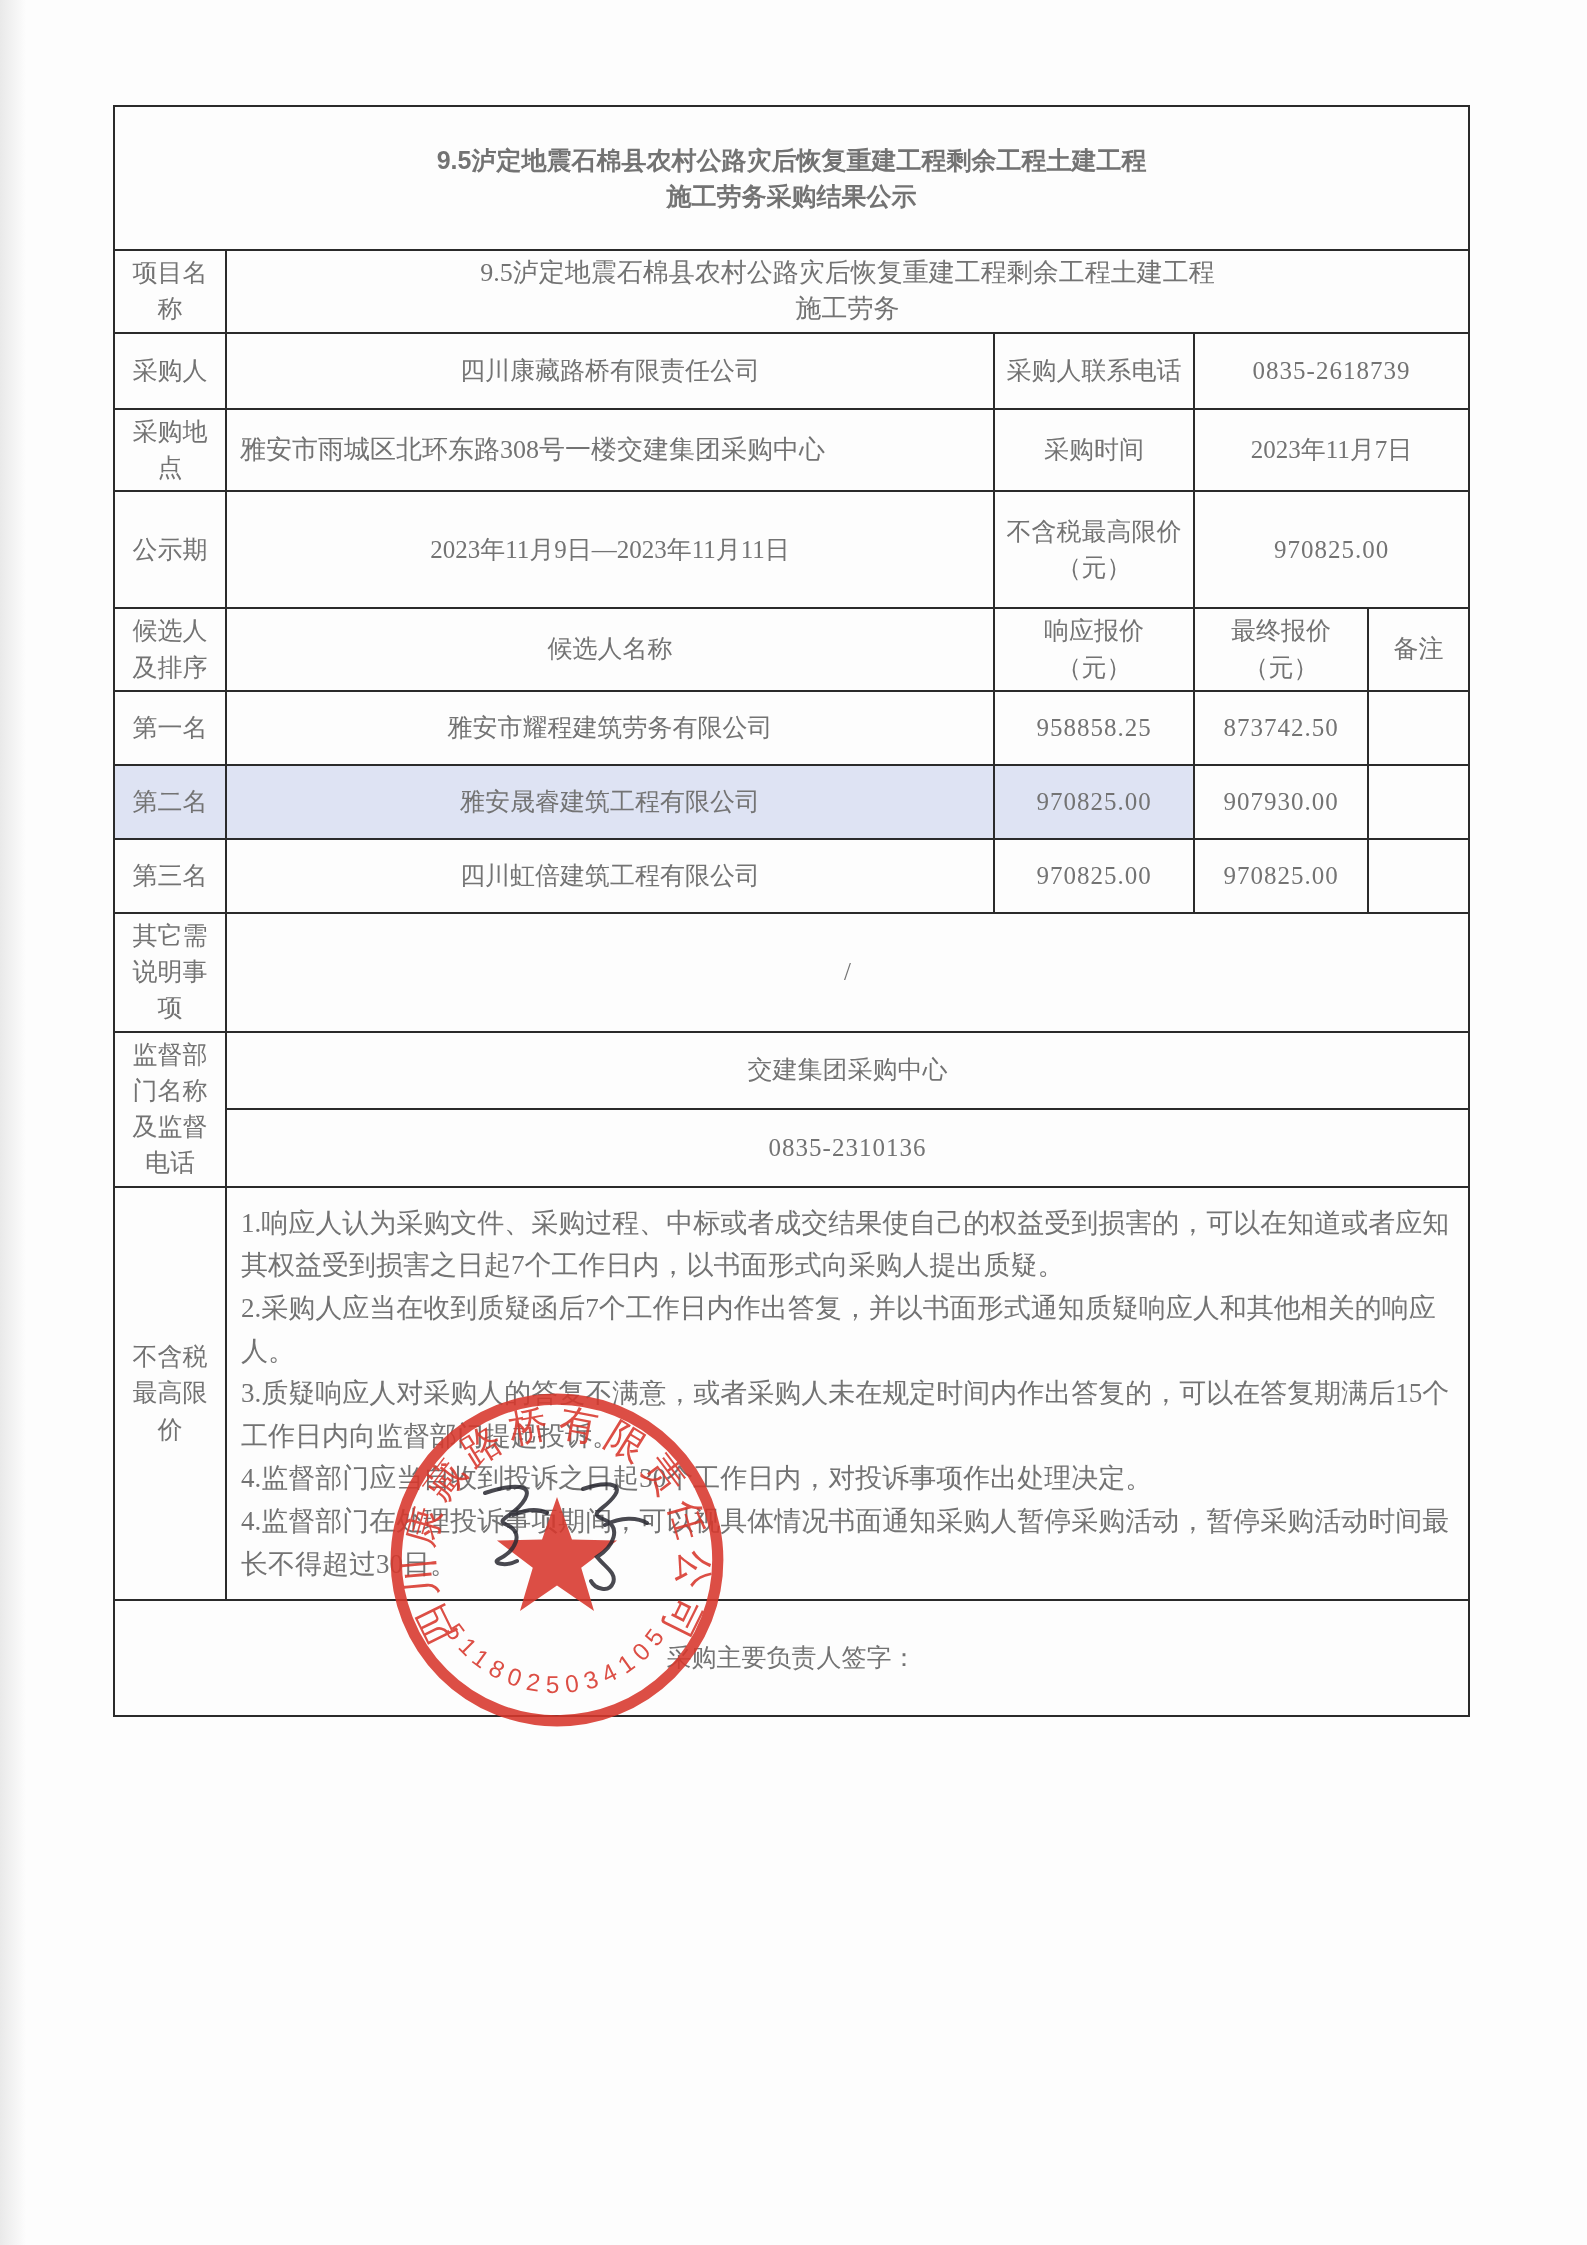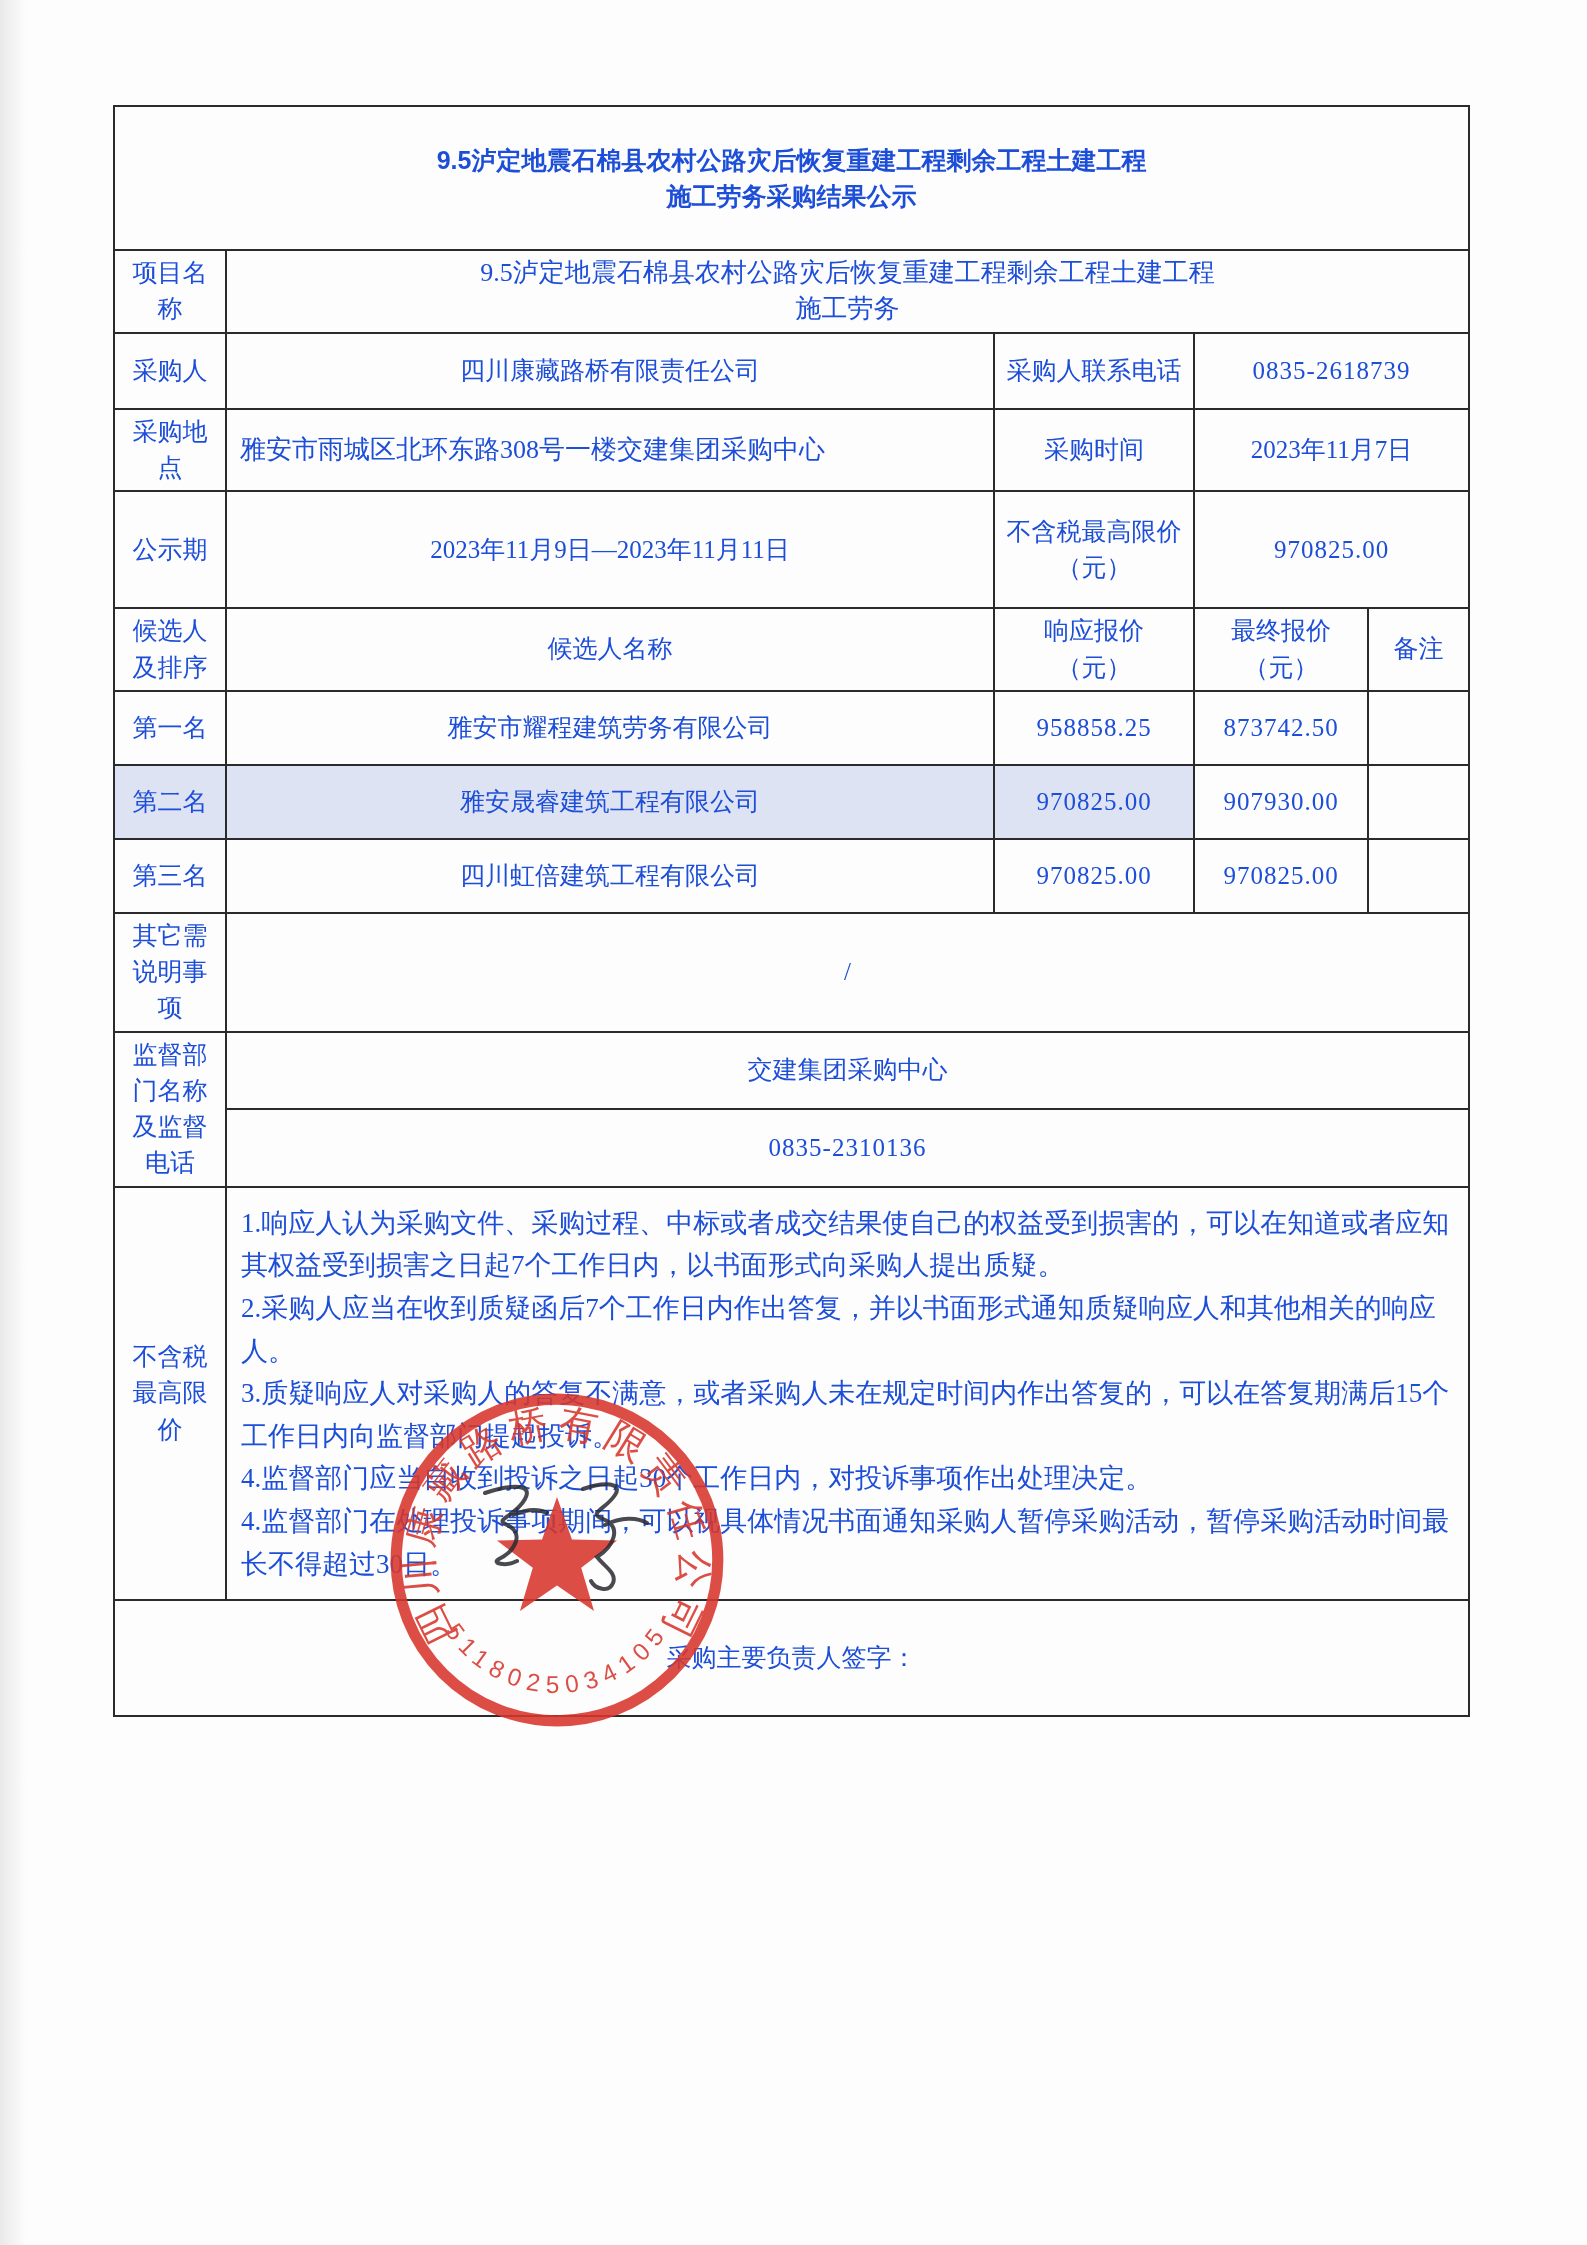--- a/index.html
+++ b/index.html
@@ -1,21 +1,21 @@
 <!DOCTYPE html>
 <html><head>
 <meta charset="utf-8">
 <style>
   html,body{margin:0;padding:0;background:#ffffff;}
   .sheet{
     position:relative;
     width:1587px;height:2245px;
     background:#fdfdfd;
     font-family:"Liberation Serif","DejaVu Serif",serif;
-    color:#1d4ed8;
+    color:#737373;
     overflow:hidden;
   }
   .scan-edge{
     position:absolute;left:0;top:0;width:26px;height:100%;
     background:linear-gradient(90deg,#e9e9e9,#f7f7f7 70%,#fdfdfd);
   }
   table.doc{
     position:absolute;left:113px;top:105px;
     width:1355px;
     border-collapse:collapse;

